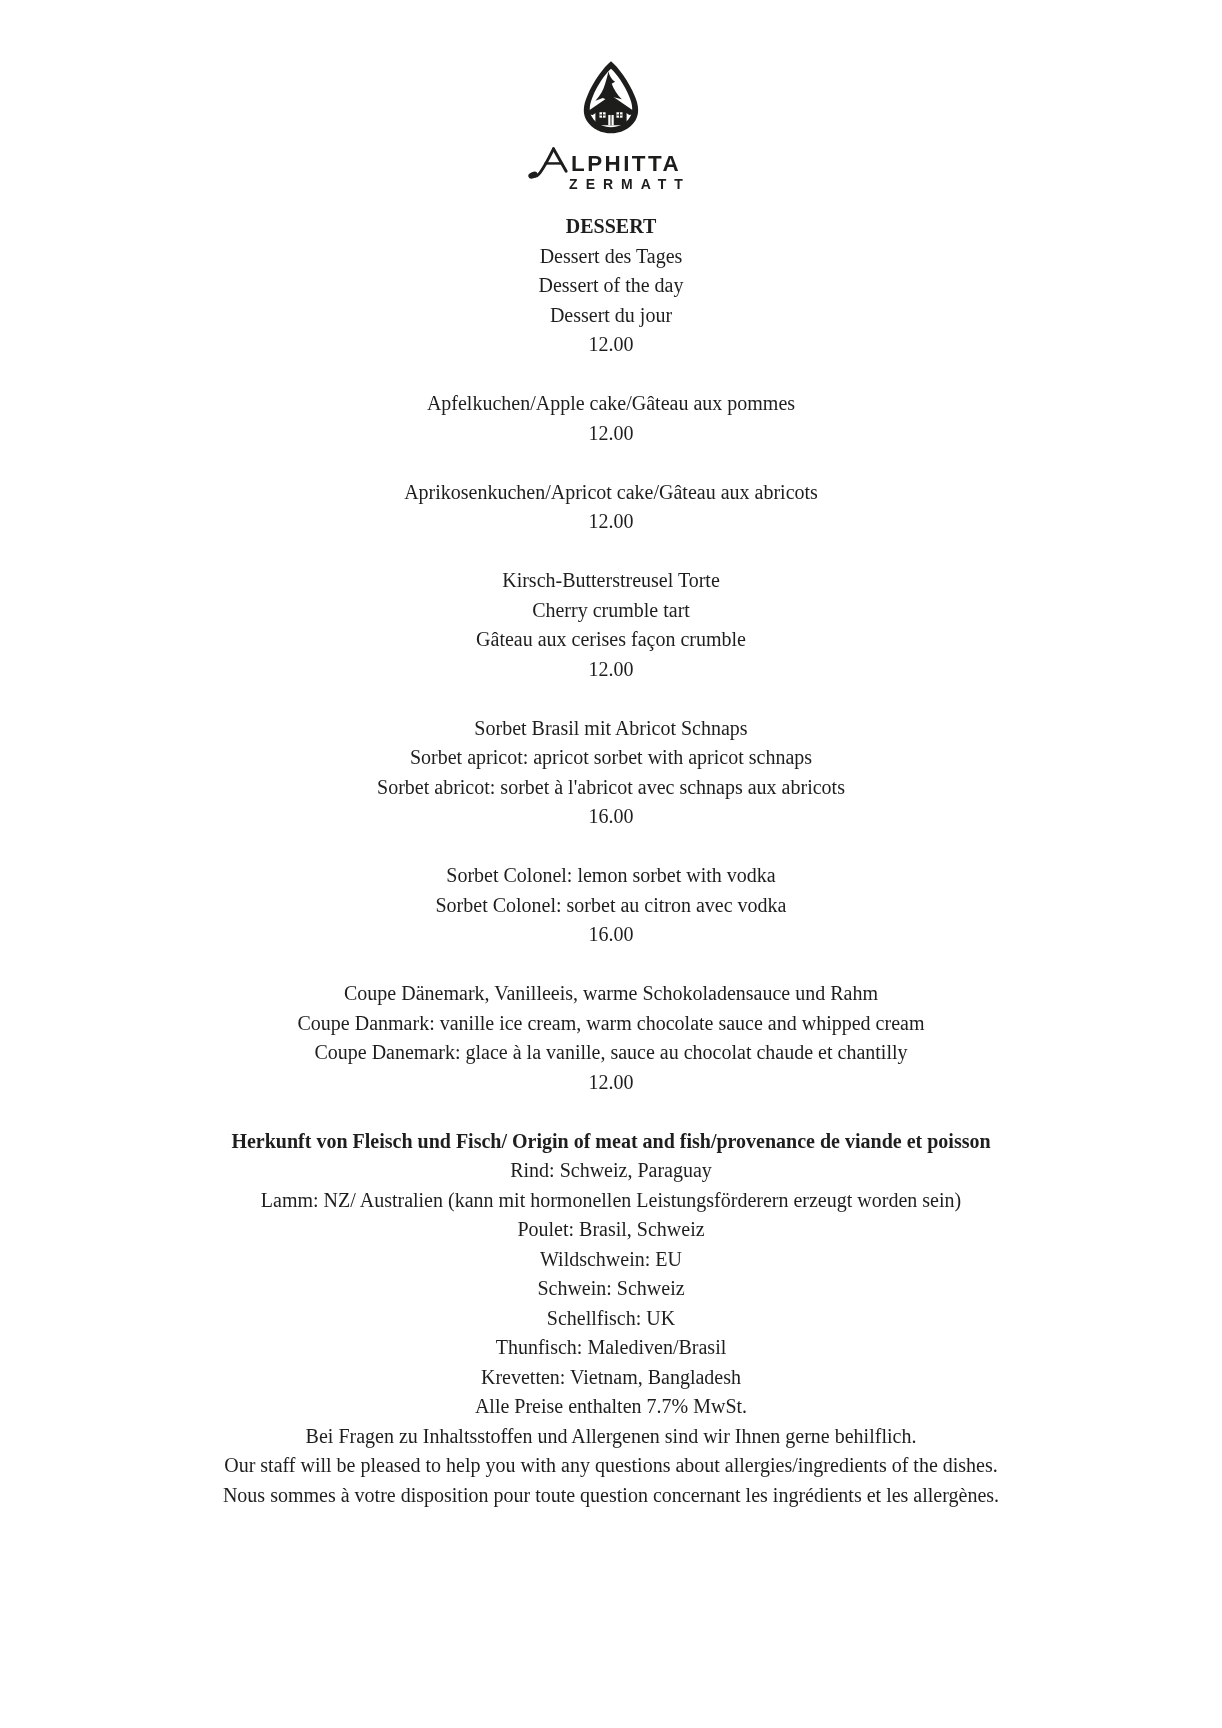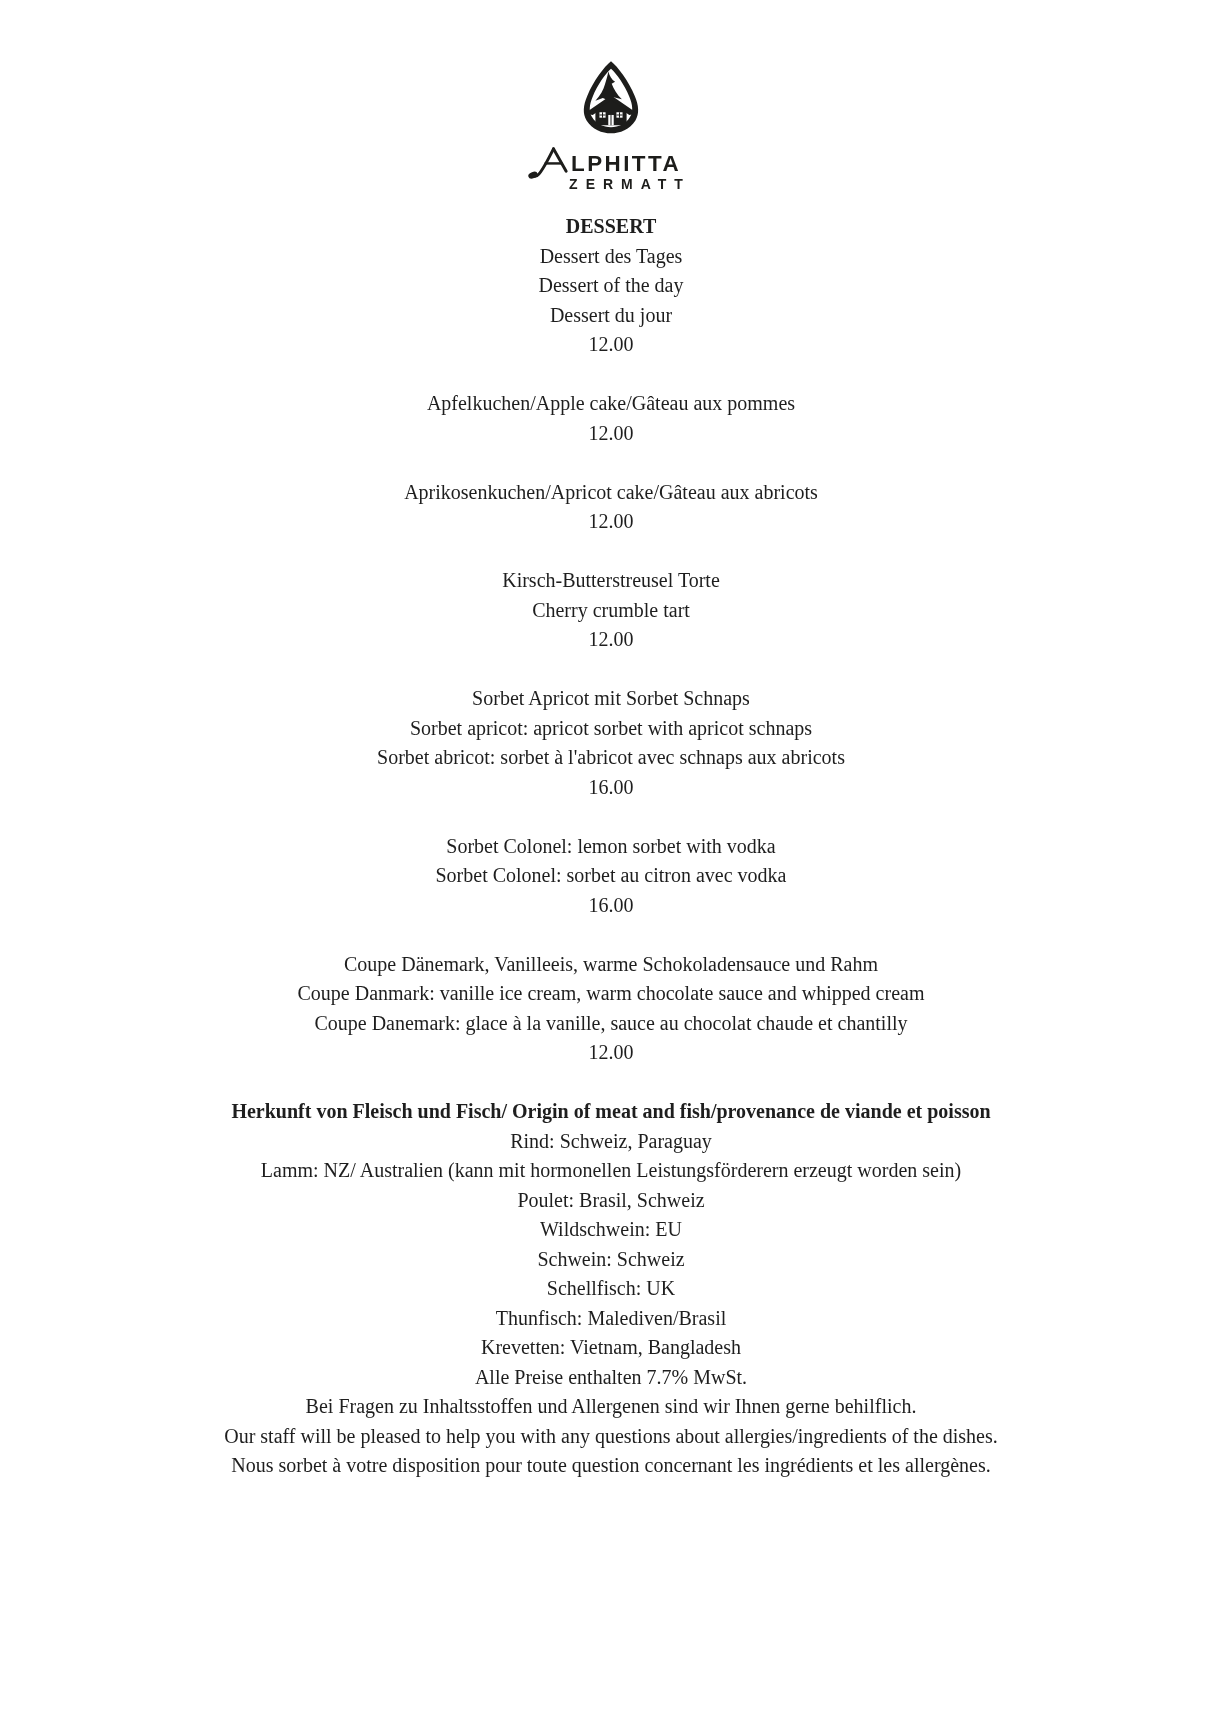--- a/index.html
+++ b/index.html
@@ -114,25 +114,26 @@
     </section>
 
     <section class="block">
       <p class="line">Aprikosenkuchen/Apricot cake/Gâteau aux abricots</p>
       <p class="line">12.00</p>
     </section>
 
     <section class="block">
       <p class="line">Kirsch-Butterstreusel Torte</p>
       <p class="line">Cherry crumble tart</p>
+      <p class="line">Gâteau aux cerises façon crumble</p>
       <p class="line">12.00</p>
     </section>
 
     <section class="block">
-      <p class="line">Sorbet Apricot mit Sorbet Schnaps</p>
+      <p class="line">Sorbet Brasil mit Abricot Schnaps</p>
       <p class="line">Sorbet apricot: apricot sorbet with apricot schnaps</p>
       <p class="line">Sorbet abricot: sorbet à l'abricot avec schnaps aux abricots</p>
       <p class="line">16.00</p>
     </section>
 
     <section class="block">
       <p class="line">Sorbet Colonel: lemon sorbet with vodka</p>
       <p class="line">Sorbet Colonel: sorbet au citron avec vodka</p>
       <p class="line">16.00</p>
     </section>
@@ -153,17 +154,17 @@
       <p class="line">Schwein: Schweiz</p>
       <p class="line">Schellfisch: UK</p>
       <p class="line">Thunfisch: Malediven/Brasil</p>
       <p class="line">Krevetten: Vietnam, Bangladesh</p>
     </section>
 
     <section class="block no-gap">
       <p class="line">Alle Preise enthalten 7.7% MwSt.</p>
       <p class="line">Bei Fragen zu Inhaltsstoffen und Allergenen sind wir Ihnen gerne behilflich.</p>
       <p class="line">Our staff will be pleased to help you with any questions about allergies/ingredients of the dishes.</p>
-      <p class="line">Nous sorbet à votre disposition pour toute question concernant les ingrédients et les allergènes.</p>
+      <p class="line">Nous sommes à votre disposition pour toute question concernant les ingrédients et les allergènes.</p>
     </section>
 
   </main>
 </div>
 
 </body></html>

